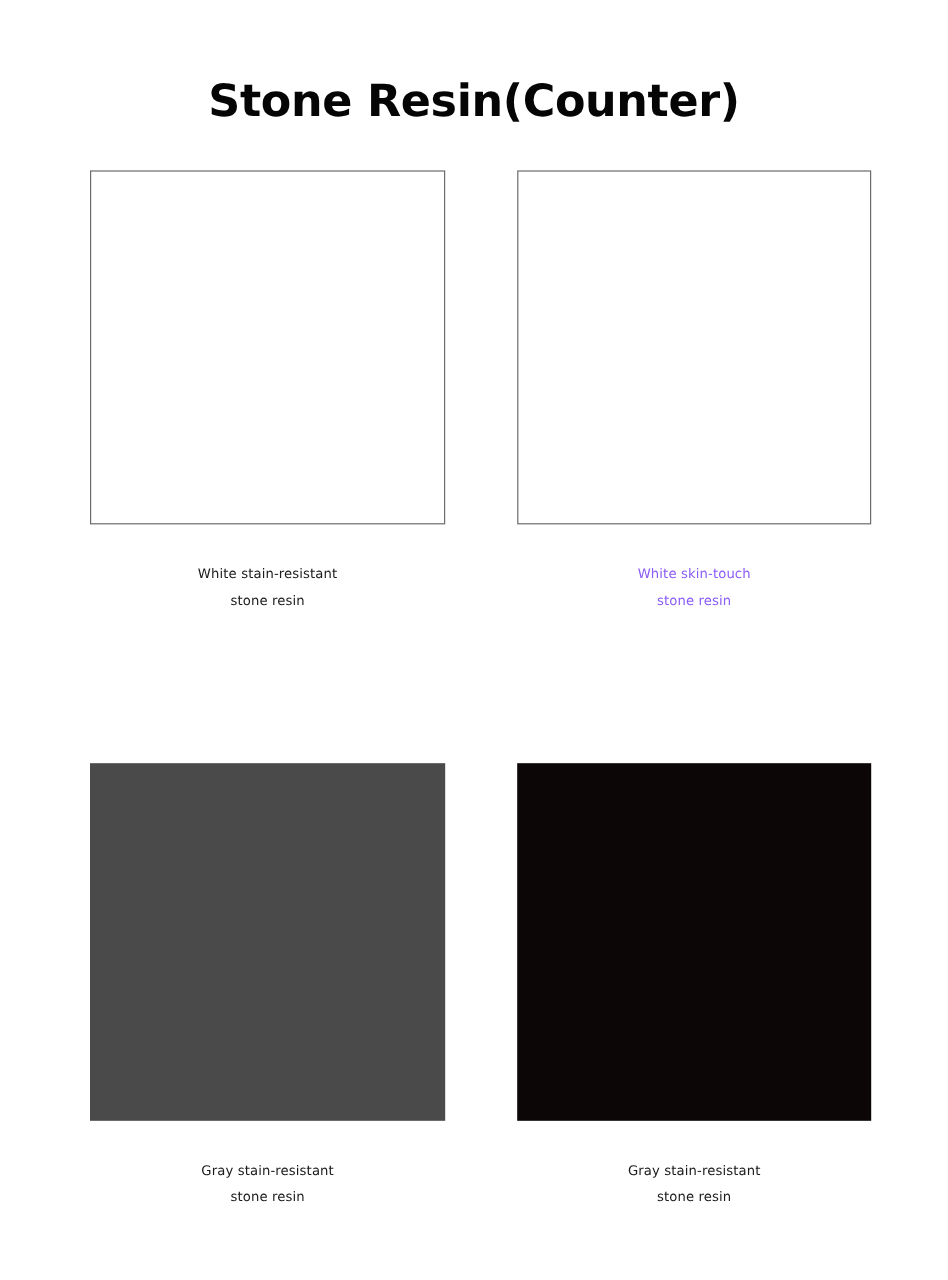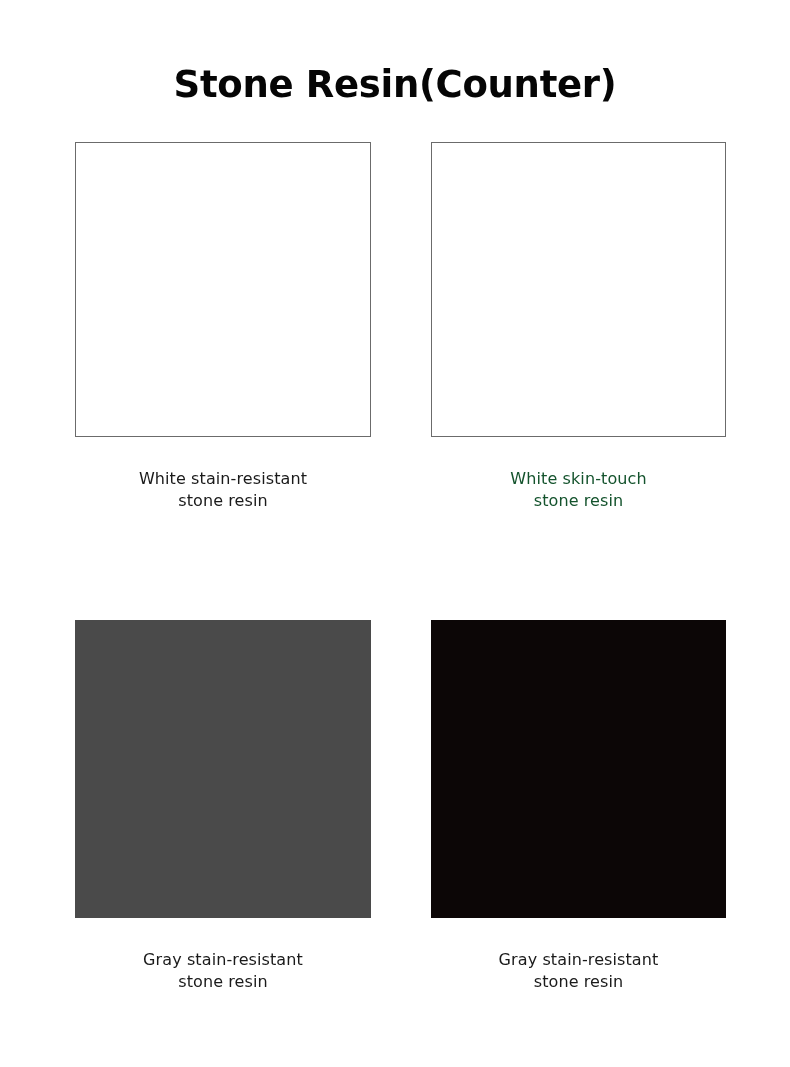--- a/index.html
+++ b/index.html
@@ -76,32 +76,32 @@
   }
 
   .swatch-chip.bordered {
     border: 1px solid #6b6b6b;
     background: #ffffff;
   }
 
   .swatch-caption {
     margin-top: 31px;
     text-align: center;
-    font-size: 16px;
+    font-size: 11px;
     line-height: 22px;
     font-weight: 400;
     color: #1a1a1a;
     font-family: "DejaVu Sans", "Liberation Sans", sans-serif;
     white-space: pre-line;
     letter-spacing: 0.1px;
   }
 
   .row-bottom {
     position: absolute;
-    top: 478px;
+    top: 494px;
     left: 0;
     width: 651px;
     align-items: center;
   }
 </style>
 </head>
 <body style="background: rgb(255, 255, 255);">
 
 <div class="page">
 
@@ -112,21 +112,21 @@
     <div class="swatch-row row-top">
 
       <div class="swatch-cell cell-left">
         <div class="swatch-chip bordered" style="background: rgb(255, 255, 255); border: 1px solid rgb(107, 107, 107);"></div>
         <div class="swatch-caption" style="color: rgb(26, 26, 26);">White stain-resistant
 stone resin</div>
       </div>
 
       <div class="swatch-cell cell-right">
         <div class="swatch-chip bordered" style="background: rgb(255, 255, 255); border: 1px solid rgb(107, 107, 107);"></div>
-        <div class="swatch-caption" style="color: #14532d;">White skin-touch
+        <div class="swatch-caption" style="color: #8b5cf6;">White skin-touch
 stone resin</div>
       </div>
 
     </div>
 
     <div class="swatch-row row-bottom">
 
       <div class="swatch-cell cell-left">
         <div class="swatch-chip" id="chip-gray" style="background: rgb(74, 74, 74);"></div>
         <div class="swatch-caption" style="color: rgb(26, 26, 26);">Gray stain-resistant

